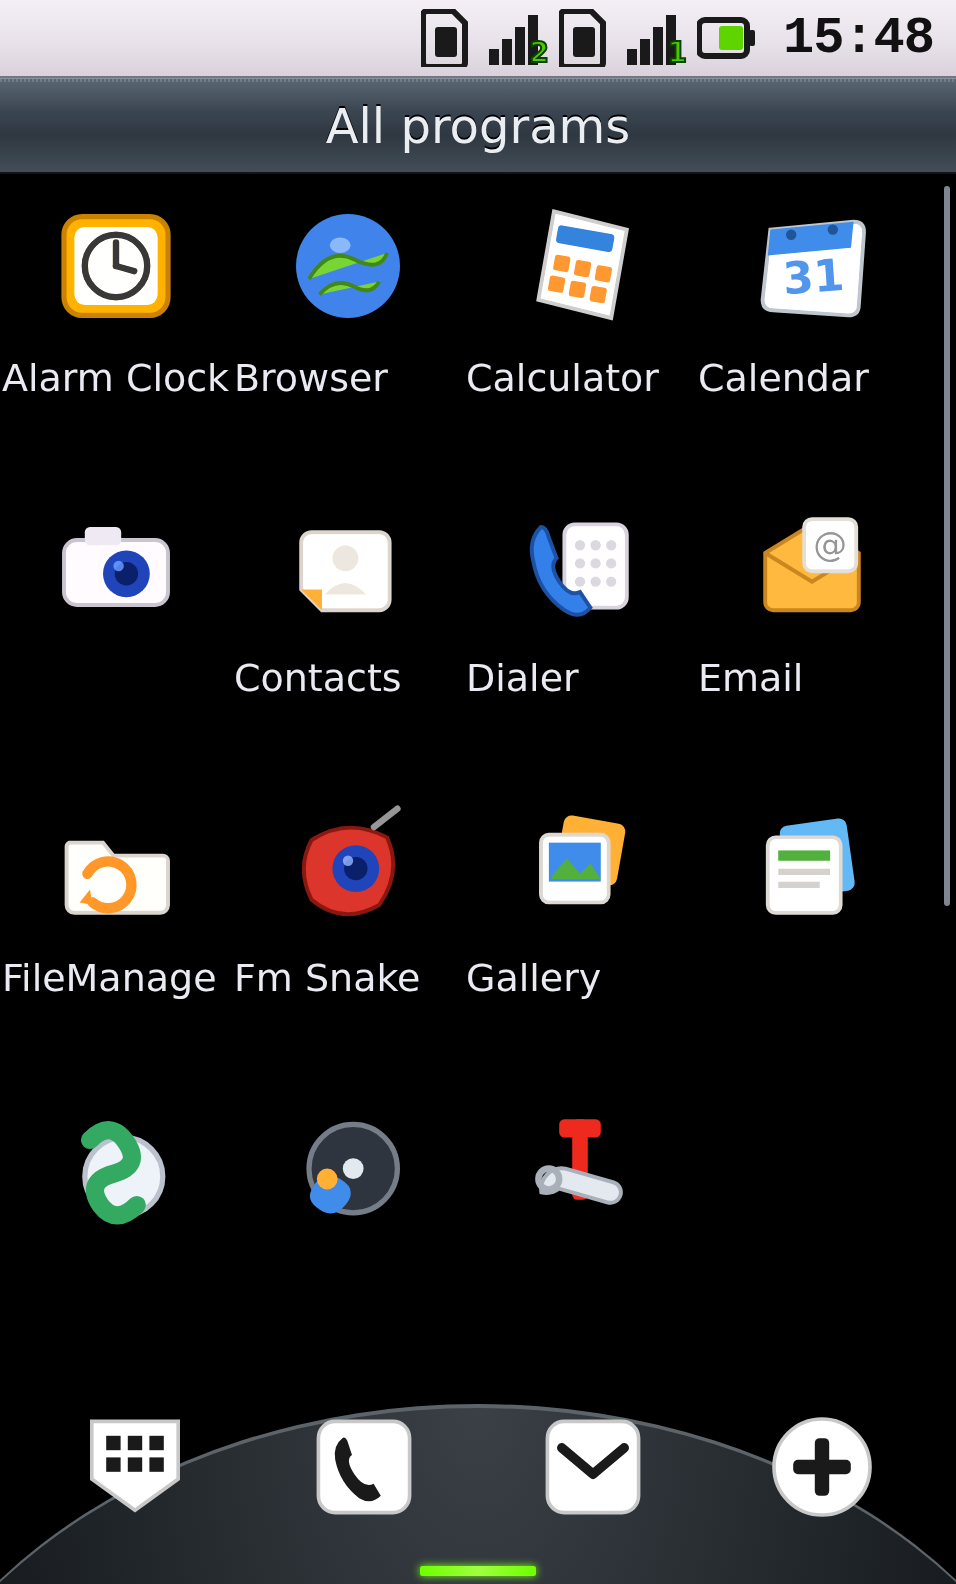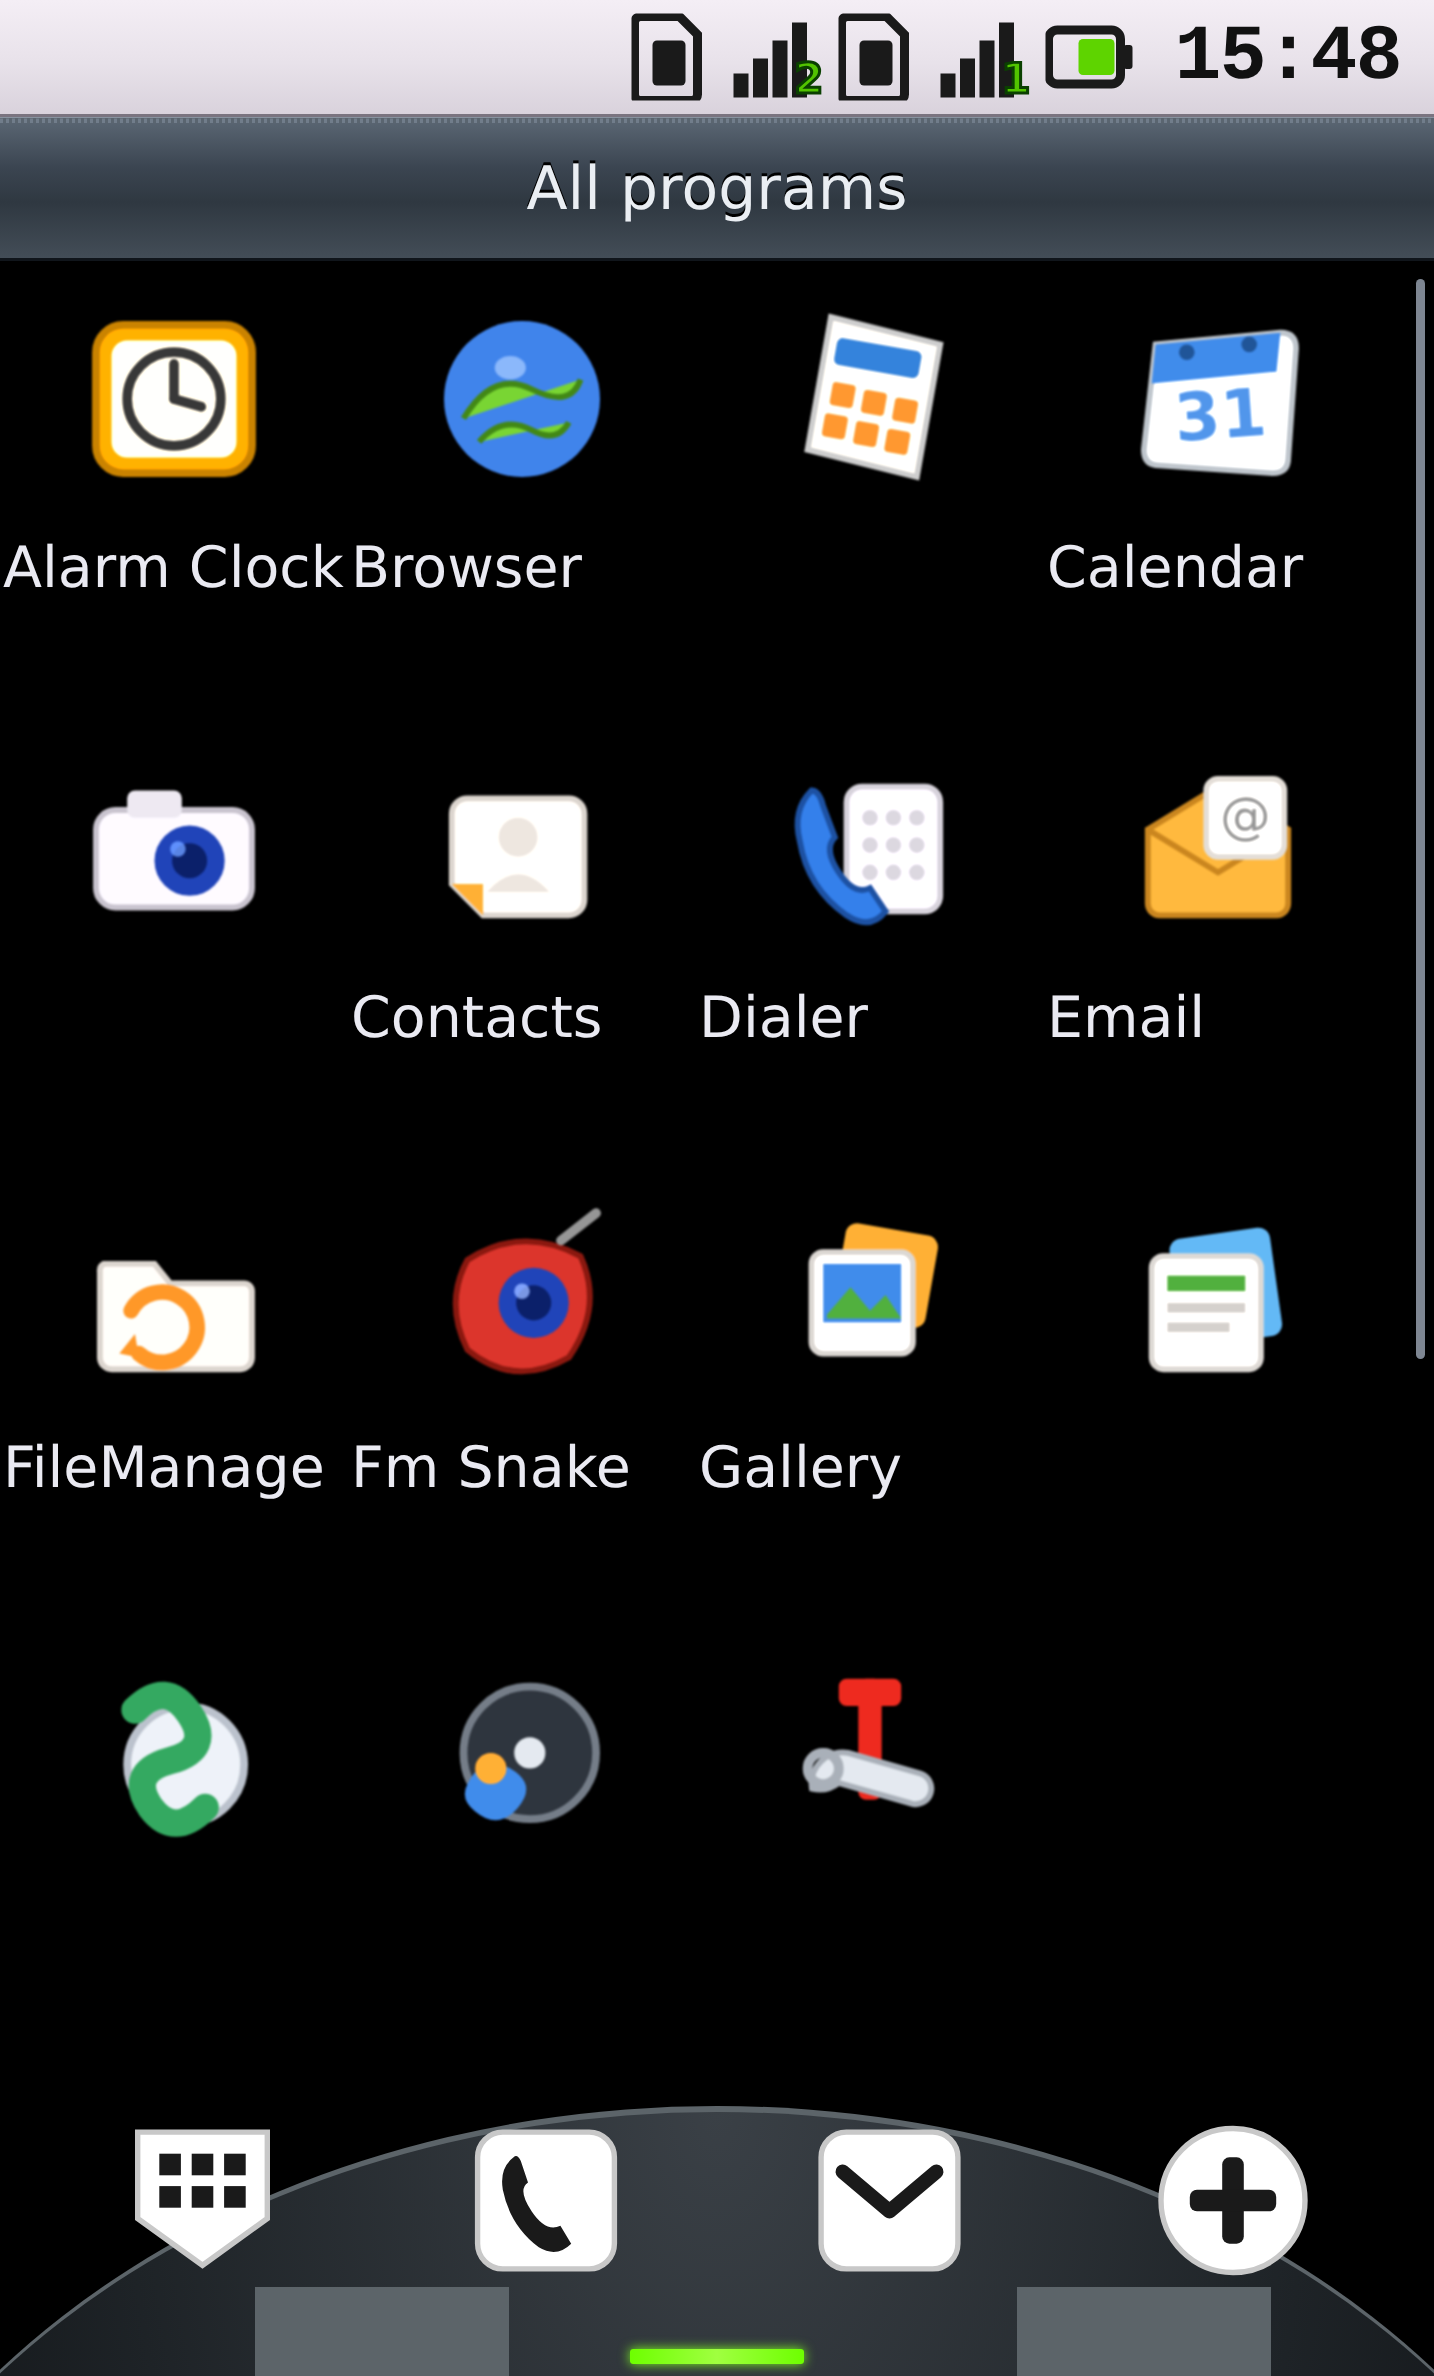--- a/index.html
+++ b/index.html
@@ -10,21 +10,21 @@
   .status-bar { width:100%; height:78px; background:linear-gradient(to bottom,#f4eef5 0%,#e8e2ea 55%,#d9d2dc 100%); display:flex; align-items:center; justify-content:flex-end; padding:0 22px; gap:16px; border-bottom:2px solid #7a7480;}
   .status-bar .sicon { display:flex; align-items:center; justify-content:center; }
   .status-bar .sicon svg { display:block; }
   .status-time { font-size:52px; font-weight:600; color:#111; letter-spacing:-1px; margin-left:10px;font-family:Liberation Mono, monospace;}
 
   
   .header { width:100%; height:96px; background:linear-gradient(to bottom,#5b6774 0%,#3b4551 35%,#2f3841 60%,#434d57 100%);
             display:flex; align-items:center; justify-content:center; border-top:1px solid #8893a0; border-bottom:2px solid #10151b;
             position:relative;}
   .header::before{content:"";position:absolute;left:0;right:0;top:0;height:3px;background:repeating-linear-gradient(90deg,#717d8b 0 2px,#5a6570 2px 4px);}
-  .header-title { color:#eaeef3; font-size:40px; font-weight:400; text-shadow:0 -2px 0 #000;}
+  .header-title { color:#eaeef3; font-size:48px; font-weight:400; text-shadow:0 -2px 0 #000;}
 
   
   .grid-area { position:absolute; left:0; right:0; top:174px; bottom:180px; background:#000; }
   .app-grid { display:grid; grid-template-columns:repeat(4,1fr); grid-auto-rows:300px; width:928px; padding:22px 0 0 0; }
   .app { display:flex; flex-direction:column; align-items:center; cursor:pointer; }
   .app .icon { width:140px; height:140px; display:flex; align-items:center; justify-content:center; filter:blur(0.6px) brightness(1.1); }
   .app .icon svg { width:130px; height:130px; }
   .app .label { color:#eaeaf2; font-size:38px; line-height:56px; text-align:left; margin-top:14px;
                 text-shadow:1px 1px 0 #000,-1px 1px 0 #000,1px -1px 0 #000,-1px -1px 0 #000; width:228px; overflow:hidden;}
 
@@ -126,20 +126,21 @@
               <g fill="#f08a2c">
                 <rect x="30" y="42" width="12" height="12" rx="2" transform="rotate(10 36 48)"></rect>
                 <rect x="46" y="46" width="12" height="12" rx="2" transform="rotate(10 52 52)"></rect>
                 <rect x="62" y="50" width="12" height="12" rx="2" transform="rotate(10 68 56)"></rect>
                 <rect x="26" y="58" width="12" height="12" rx="2" transform="rotate(10 32 64)"></rect>
                 <rect x="42" y="62" width="12" height="12" rx="2" transform="rotate(10 48 68)"></rect>
                 <rect x="58" y="66" width="12" height="12" rx="2" transform="rotate(10 64 72)"></rect>
               </g>
             </svg>
       </div>
+      <div class="label">Calculator</div>
     </div>
 
     <div class="app">
       <div class="icon">
         <svg viewBox="0 0 100 100">
               <path d="M18 22 L82 16 Q90 16 90 24 L86 80 Q86 88 78 88 L20 84 Q12 84 12 76 Z" fill="#f4f4f4" stroke="#aeb4ba" stroke-width="3"></path>
               <path d="M18 22 L82 16 L80 36 L16 42 Z" fill="#3a7fd6"></path>
               <circle cx="34" cy="26" r="4" fill="#1d4d8a"></circle>
               <circle cx="66" cy="22" r="4" fill="#1d4d8a"></circle>
               <text x="52" y="70" font-size="34" font-weight="700" fill="#4a88d6" text-anchor="middle" transform="rotate(-4 52 70)">31</text>

